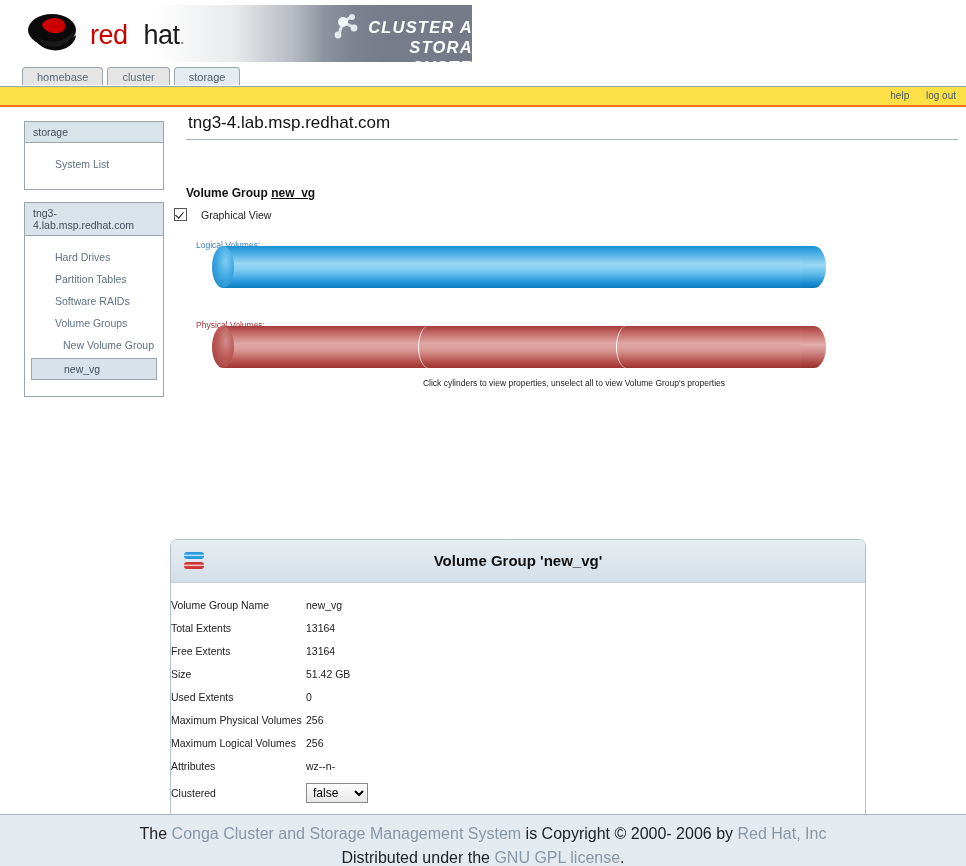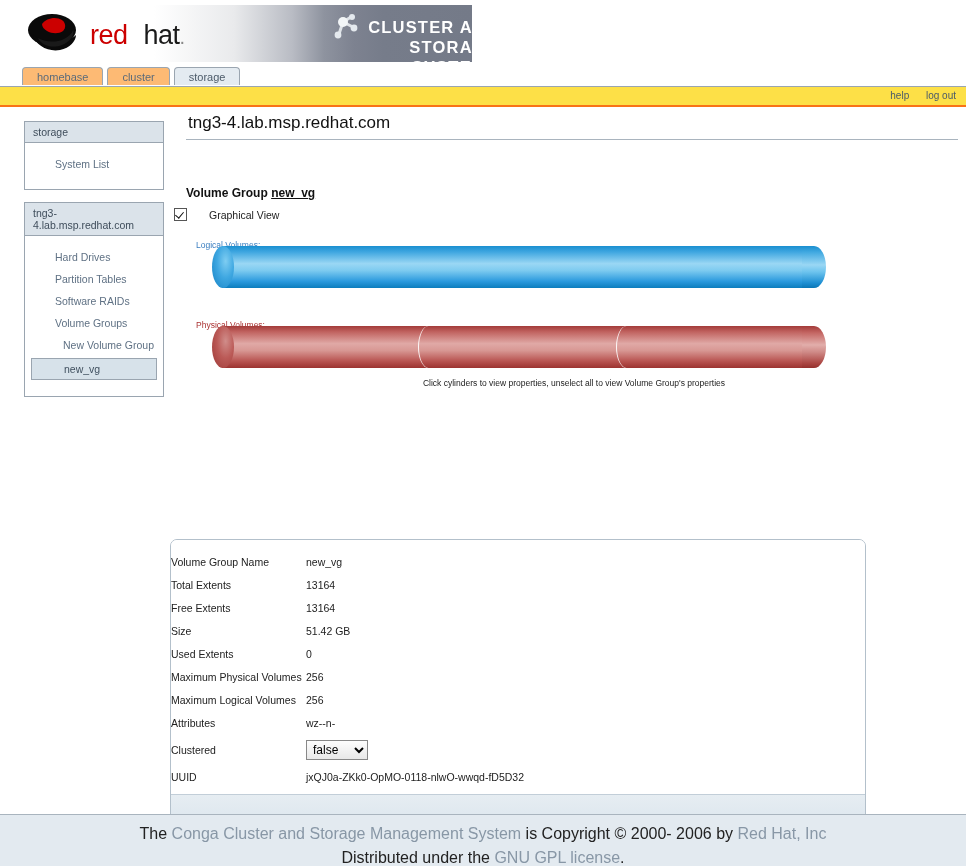--- a/index.html
+++ b/index.html
@@ -16,20 +16,21 @@
     height: 66px;
     background: #ffffff;
   }
   .brand-band {
     position: absolute;
     left: 24px; top: 5px;
     width: 448px; height: 57px;
     background: linear-gradient(to right,
        #ffffff 0px, #ffffff 130px, #e9eaec 210px, #b9bcc4 268px,
        #8e939f 300px, #7d8290 330px, #767c8a 360px, #747a88 448px);
+    font-style: italic;
   }
   .rh-logo {
     position: absolute; left: 26px; top: 8px;
     width: 58px; height: 48px;
   }
   .rh-wordmark {
     position: absolute; left: 90px; top: 20px;
     font-size: 27px; letter-spacing: -0.5px;
     color: #1a1a1a;
   }
@@ -56,21 +57,21 @@
     height: 20px;
     border-bottom: 1px solid #9aa5b0;
     background: #ffffff;
   }
   .tabs { position: absolute; left: 22px; top: 0; display: flex; gap: 4px; }
   .tab {
     font-size: 11px; color: #5c6b7a;
     padding: 3px 14px 2px 14px;
     border: 1px solid #9aa5b0;
     border-bottom: none;
-    background: #fdba74;
+    background: #e5e5e5;
     border-radius: 4px 4px 0 0;
     position: relative; top: 1px;
     cursor: pointer;
   }
   .tab.active {
     background: #e4ebf1;
     color: #4c5b6a;
   }
 
   .subbar {
@@ -138,21 +139,21 @@
   }
   .vg-heading u { text-decoration: underline; }
 
   .gv-row {
     position: relative;
     margin-top: 8px;
     height: 16px;
   }
   .gv-check {
     position: absolute; left: -12px; top: 0;
-    display: flex; align-items: center; gap: 22px;
+    display: flex; align-items: center; gap: 14px;
   }
   .cbox {
     width: 11px; height: 11px;
     border: 1px solid #555;
     background: #fff;
     position: relative;
     display: inline-block;
     cursor: pointer;
   }
   .cbox::after {
@@ -405,20 +406,29 @@
         <div class="cyl-div" style="left:404px"></div>
         <div class="cyl-cap-l"></div>
       </div>
 
       <div class="cyl-hint">Click cylinders to view properties, unselect all to view Volume Group's properties</div>
     </div>
 
   </div>
 
   <div class="panel">
+    <div class="panel-head">
+      <svg class="panel-icon" viewBox="0 0 24 24">
+        <rect x="1" y="3" width="20" height="7" rx="3" fill="#2b9ade"></rect>
+        <rect x="1" y="5.6" width="20" height="1.5" fill="#b8e2f7"></rect>
+        <rect x="1" y="13" width="20" height="7" rx="3" fill="#d03535"></rect>
+        <rect x="1" y="15.6" width="20" height="1.5" fill="#f5c4c4"></rect>
+      </svg>
+      <div class="panel-title">Volume Group 'new_vg'</div>
+    </div>
 
     <div class="panel-body">
       <table class="props">
         <tbody>
           <tr>
             <td class="k">Volume Group Name</td>
             <td class="v">new_vg</td>
           </tr>
           <tr>
             <td class="k">Total Extents</td>

